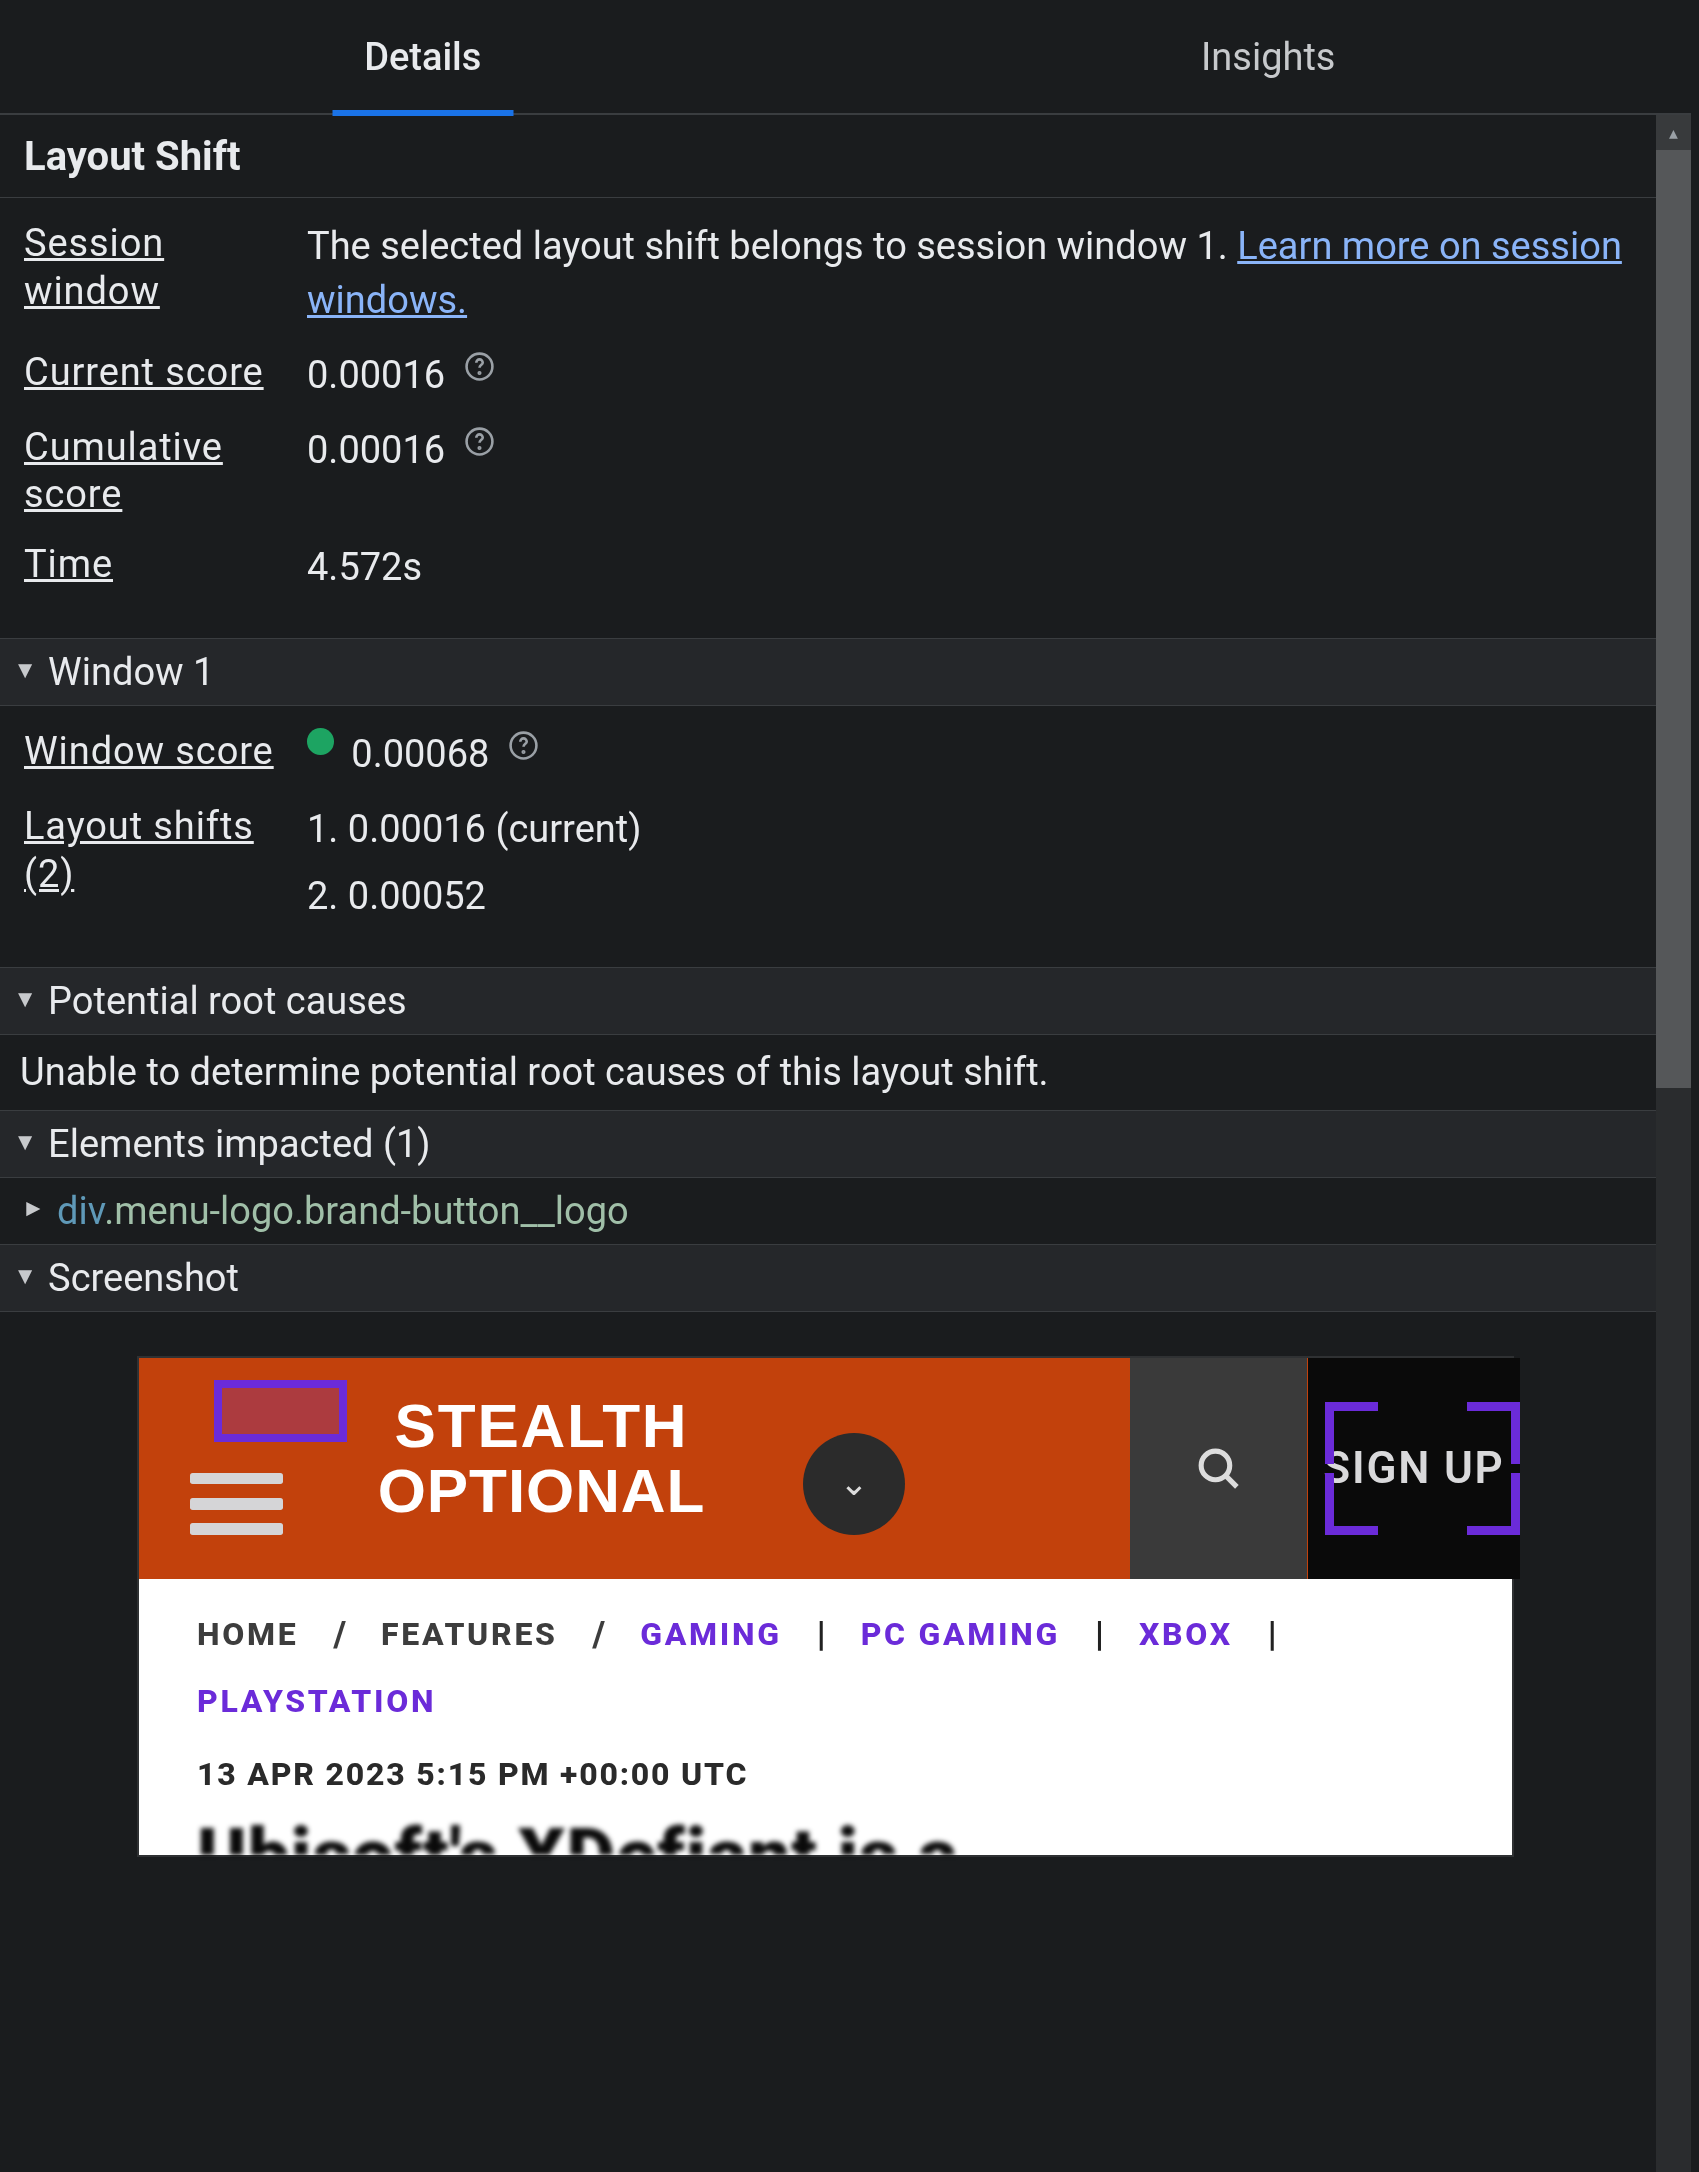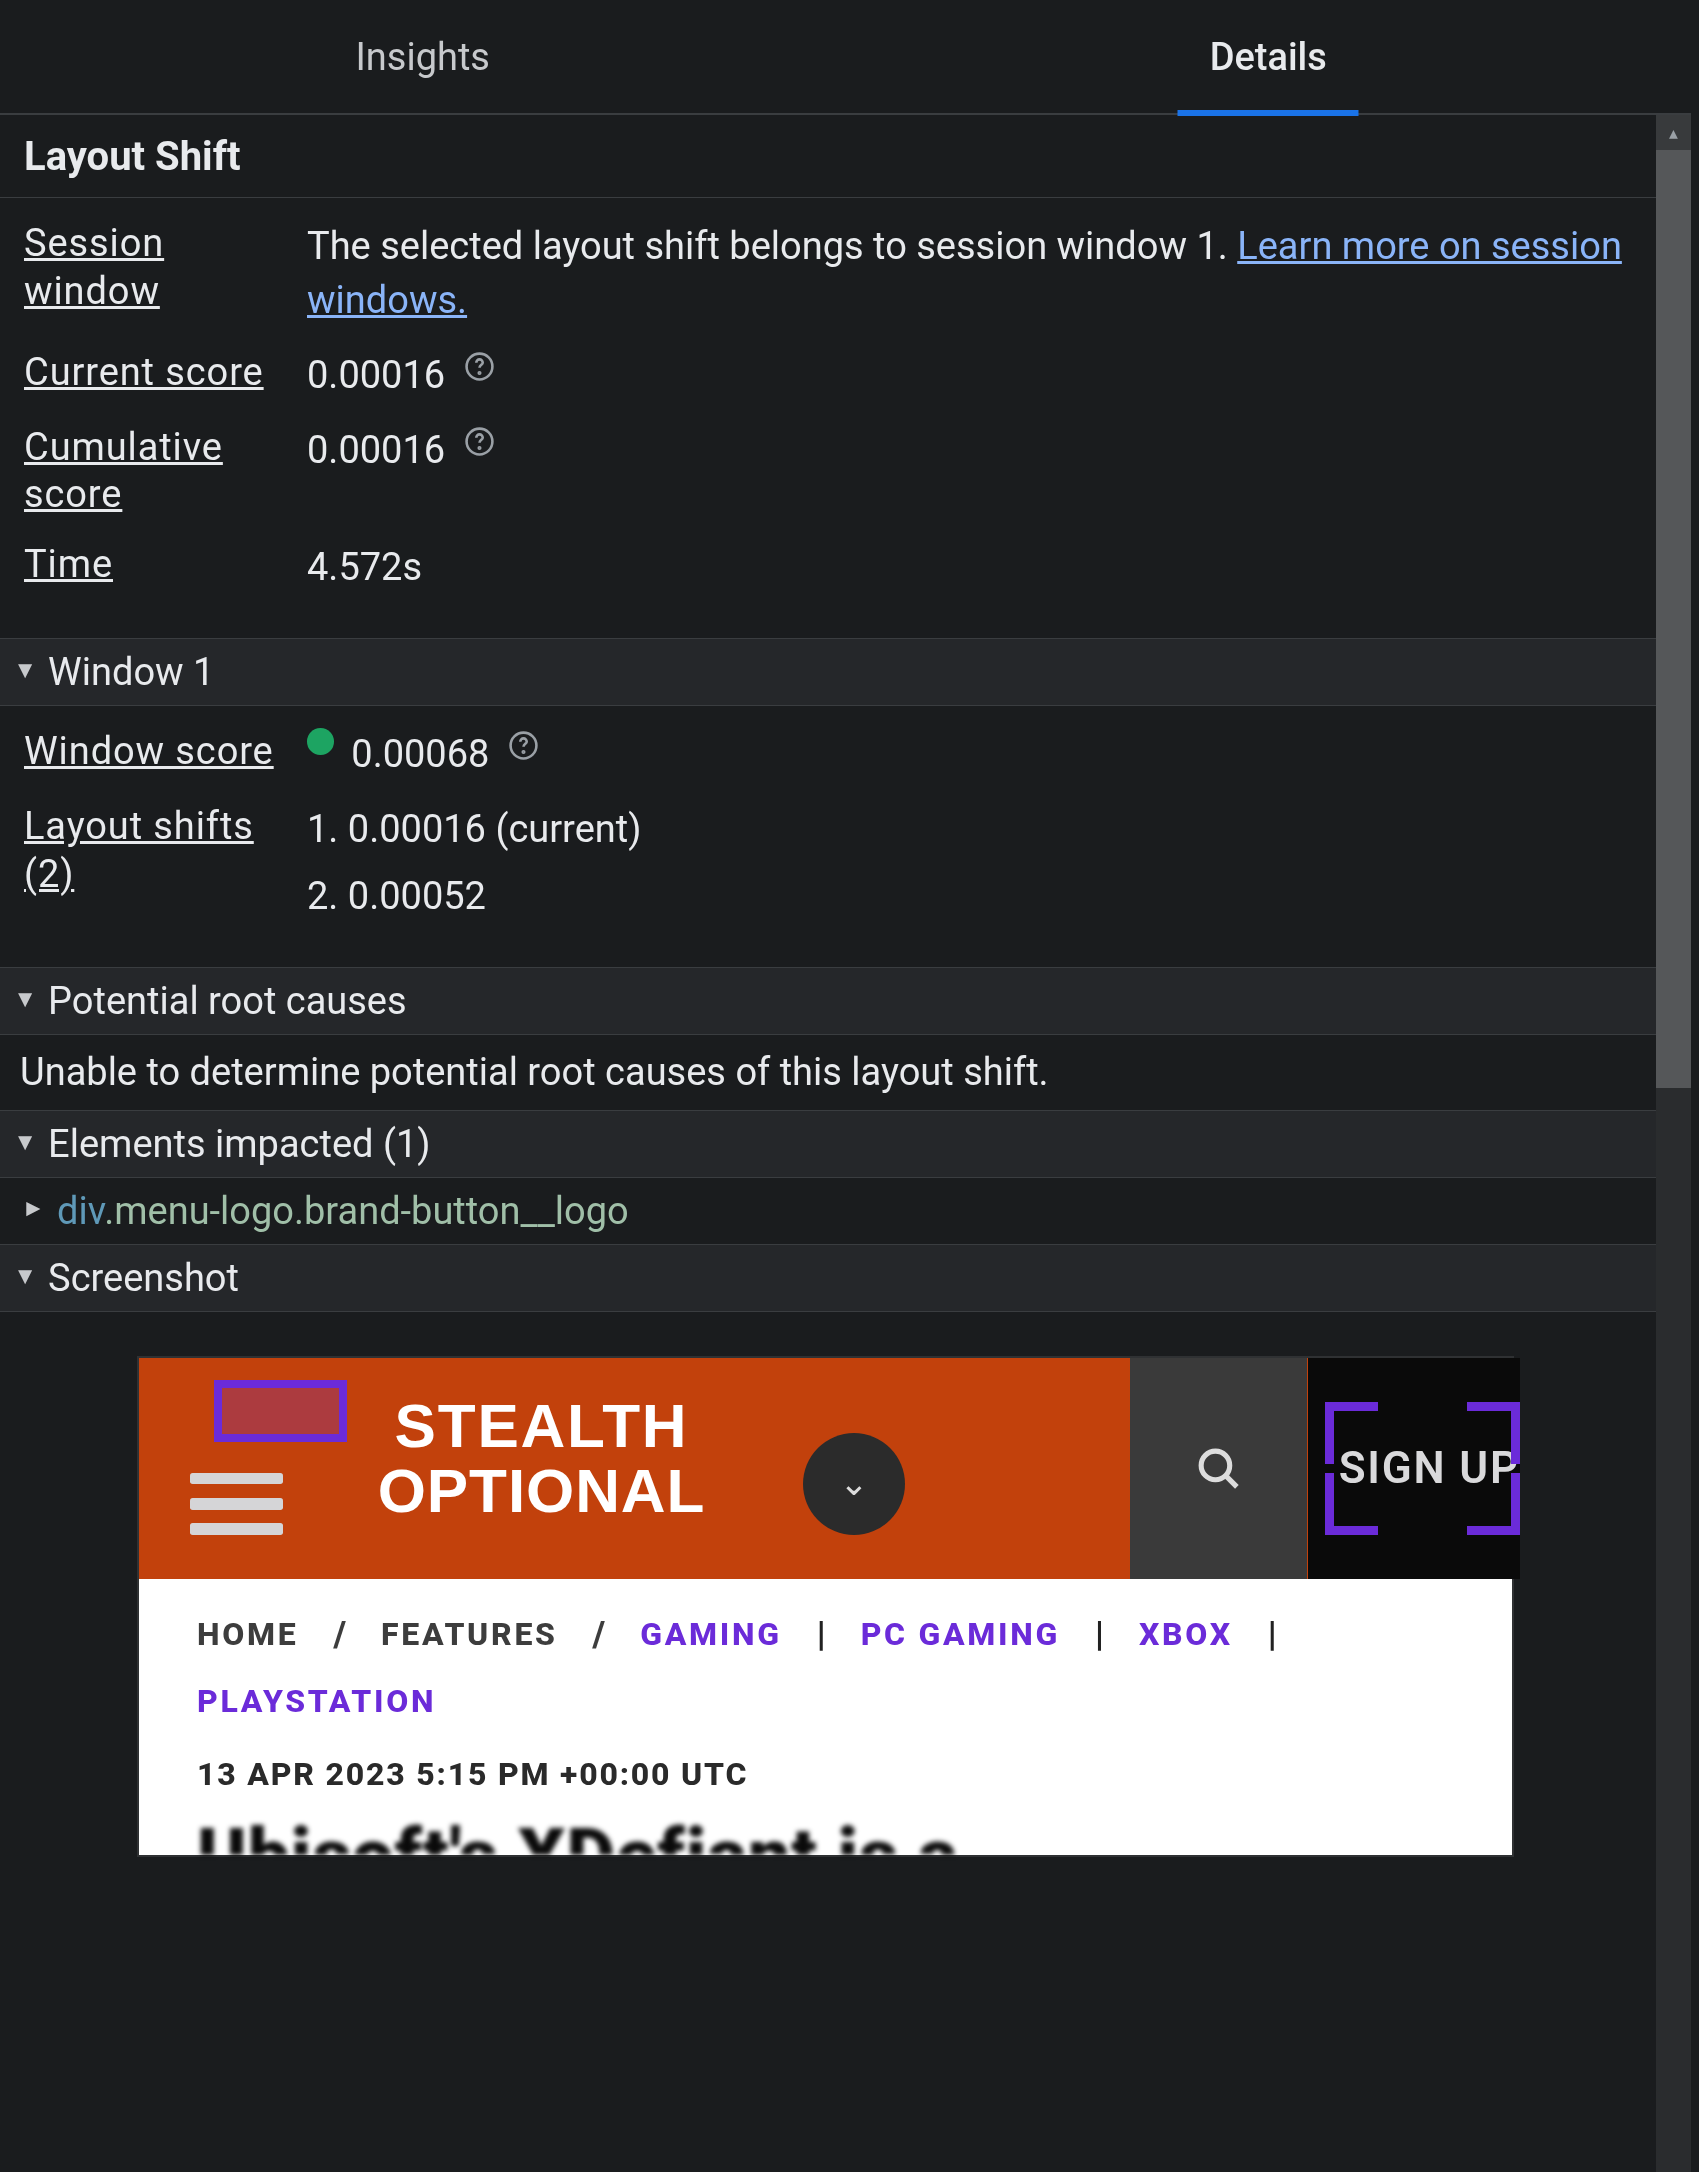--- a/index.html
+++ b/index.html
@@ -54,21 +54,21 @@
   .shot { width: 1377px; border: 2.7px solid #2f3133; background: #fff; }
   .shot-header { height: 221px; background: #c2410c; display: flex; align-items: center; position: relative; }
   .hilite { position: absolute; left: 75px; top: 22px; width: 133px; height: 62px; border: 8.9px solid #6b2bd9; background: rgba(107,43,217,.25); }
   .hamb { position: absolute; left: 51px; top: 115px; width: 93px; height: 62px; display:flex; flex-direction:column; justify-content:space-between;}
   .hamb span{height:11.5px;background:#d5d5d7;border-radius:2.7px;}
   .logo { position: absolute; left: 181px; top: 35px; color: #fff; font-weight: 800; font-size: 62px; letter-spacing: 1.8px; line-height: 1.05; font-family: Arial, sans-serif; text-align:center; width:443px;}
   .logo .l2{font-size:62px; letter-spacing:0.9px;}
   .chevbtn { position: absolute; left: 664px; top: 75px; width: 102px; height: 102px; border-radius: 50%; background: #2b2b2b; display:flex; align-items:center; justify-content:center; color:#ddd; font-size:35px;}
   .searchwrap{position:absolute; left:991px; top:0; width:177px; height:100%; background:#3a3a3a; display:flex; align-items:center; justify-content:center;}
   .searchwrap svg{width:49px;height:49px;}
-  .signup{position:absolute; left:1169px; top:0; width:212px; height:100%; background:#0a0a0a; display:flex; align-items:center; justify-content:flex-end; }
+  .signup{position:absolute; left:1169px; top:0; width:212px; height:100%; background:#0a0a0a; display:flex; align-items:center; justify-content:center; }
   .signup-inner{ color:#d9d9db; font-size:44px; font-weight:600; letter-spacing:1.8px;}
   .brack{position:absolute; border:9.7px solid #6b2bd9; width:53px; height:133px;}
   .brack.tl{left:1186px; top:44px; border-right:none; border-bottom:none; height:62px;}
   .brack.bl{left:1186px; top:115px; border-right:none; border-top:none; height:62px;}
   .brack.tr{left:1328px; top:44px; border-left:none; border-bottom:none; height:62px;}
   .brack.br{left:1328px; top:115px; border-left:none; border-top:none; height:62px;}
 
   .shot-breadcrumb{ background:#fff; padding:35px 58px 17.7px 58px; display:flex; flex-wrap:wrap; gap:26.6px 35px; align-items:center;}
   .crumb{ font-size:32px; font-weight:800; letter-spacing:2.7px; color:#3d3d3d;}
   .crumb.purple{ color:#6b2bd9;}
@@ -76,22 +76,22 @@
   .sep.bar{ color:#222;}
   .shot-ts{ padding:17.7px 58px 8.9px 58px; font-size:32px; font-weight:800; color:#2a2a2a; letter-spacing:1.8px;}
   .shot-headline{ padding:8.9px 58px 0 58px; font-size:75px; font-weight:900; color:#0a0a0a; letter-spacing:0.9px; height:53px; overflow:hidden; filter: blur(2.7px);}
 </style>
 </head>
 <body>
 
 <div class="panel">
 
   <div class="tabs">
+    <div class="tab active">Details</div>
     <div class="tab">Insights</div>
-    <div class="tab active">Details</div>
   </div>
 
   <div class="scrollarea">
 
     <div class="section-title">Layout Shift</div>
 
     <div class="props">
       <div class="proprow">
         <div class="propkey">Session window</div>
         <div class="propval">

